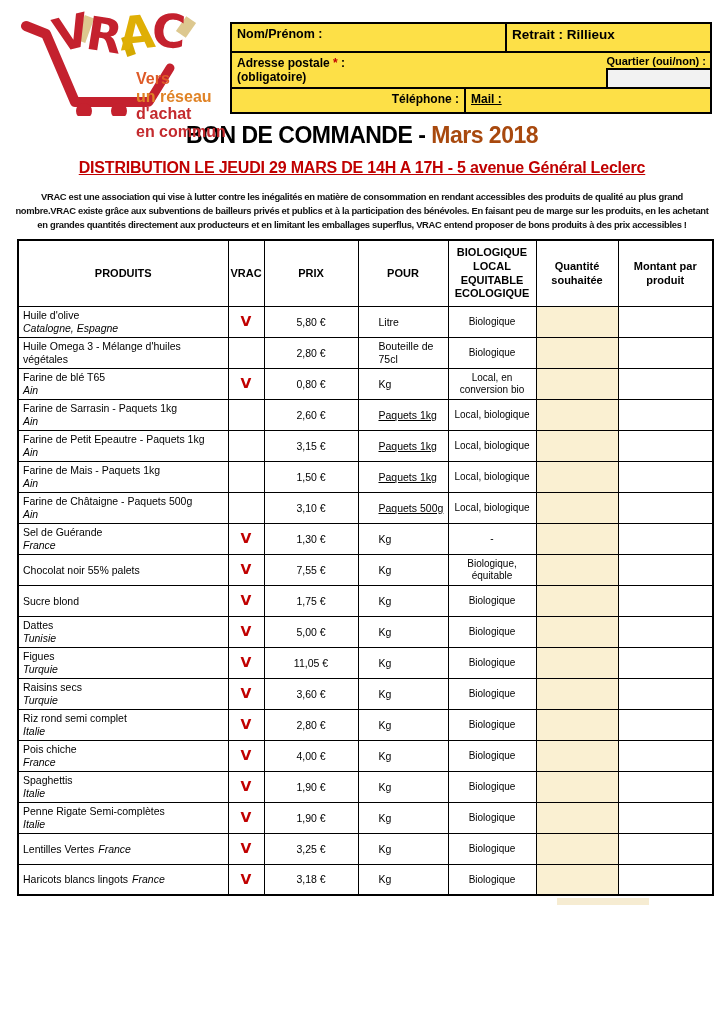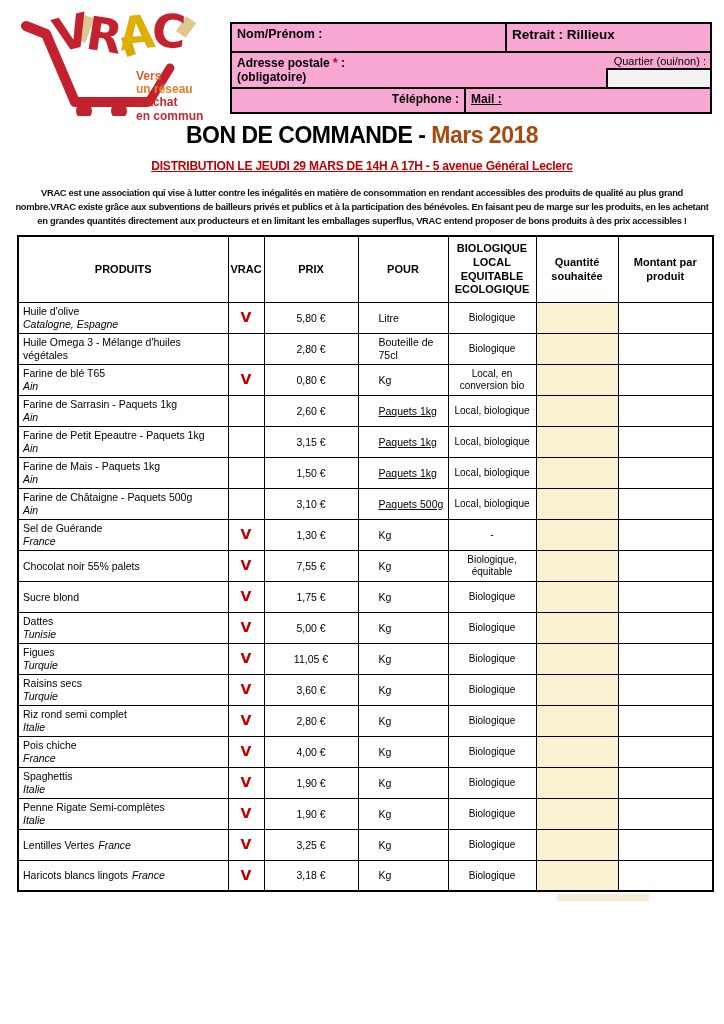--- a/index.html
+++ b/index.html
@@ -16,44 +16,44 @@
              font-weight:800;font-size:46px;letter-spacing:-3px;line-height:1;}
   .logo-word span{display:inline-block;}
   .l-0{color:#c4212e;transform:rotate(-14deg);}
   .l-1{color:#c4212e;transform:rotate(9deg) translateY(2px);}
   .l-2{color:#dfaf05;transform:rotate(-6deg);}
   .l-3{color:#c4212e;transform:rotate(4deg) translateY(-2px);}
   .tan-accent{position:absolute;background:#ddc88f;}
   .tan-1{left:60px;top:6px;width:10px;height:26px;transform:rotate(20deg);}
   .tan-2{left:160px;top:8px;width:12px;height:18px;transform:rotate(35deg);}
   .tan-3{left:104px;top:26px;width:9px;height:20px;transform:rotate(-18deg);background:#d4a900;}
-  .logo-tag{position:absolute;left:116px;top:60px;font-size:12px;font-weight:bold;line-height:1.1;}
+  .logo-tag{position:absolute;left:116px;top:60px;font-size:16px;font-weight:bold;line-height:1.1;}
   .t-0{color:#de5b28;} .t-1{color:#e08326;} .t-2{color:#c42a2e;} .t-3{color:#c42a2e;}
 
   
   .form{position:absolute;left:230px;top:22px;width:482px;font-size:12px;font-weight:bold;}
   .frow{display:flex;}
-  .fcell{border:2px solid #000;box-sizing:border-box;background:#f9a8d4;padding:3px 5px;position:relative;}
+  .fcell{border:2px solid #000;box-sizing:border-box;background:#fde047;padding:3px 5px;position:relative;}
   .frow + .frow{margin-top:-2px;}
   .fcell + .fcell{margin-left:-2px;}
   .cell-name{width:277px;height:31px;font-size:12.5px;}
   .cell-retrait{width:207px;height:31px;font-size:13.5px;}
   .cell-address{width:482px;height:38px;font-size:12px;line-height:1.2;}
   .addr-note{font-weight:bold;}
   .req{color:#c00000;}
-  .quartier-label{position:absolute;right:4px;top:2px;font-size:11px;font-weight:normal;}
+  .quartier-label{position:absolute;right:4px;top:2px;font-size:11px;font-weight:bold;}
   .quartier-box{position:absolute;right:0;bottom:0;width:102px;height:17px;
                 border-left:2px solid #000;border-top:2px solid #000;background:#f2f2f2;}
   .cell-phone{width:236px;height:27px;text-align:right;}
   .cell-mail{width:248px;height:27px;text-decoration:underline;}
 
   
   .title{margin-top:4px;text-align:center;font-size:23px;font-weight:bold;letter-spacing:-0.5px;}
   .title .accent{color:#a8490e;}
-  .subtitle{margin-top:10px;text-align:center;font-size:12px;font-weight:bold;
+  .subtitle{margin-top:10px;text-align:center;font-size:16px;font-weight:bold;
             color:#c00000;text-decoration:underline;letter-spacing:-0.2px;}
   .intro{margin:13px 14px 0;text-align:center;font-size:9.4px;font-weight:bold;
          line-height:1.5;color:#111;letter-spacing:-0.3px;}
 
   
   .table-wrap{position:relative;margin:7px 0 0 17px;width:695px;}
   table{border-collapse:collapse;width:695px;table-layout:fixed;border:2px solid #000;}
   th,td{border:1px solid #000;box-sizing:border-box;vertical-align:middle;}
   thead tr{height:66px;}
   th{font-size:11px;font-weight:bold;text-align:center;white-space:pre-line;line-height:1.25;}

